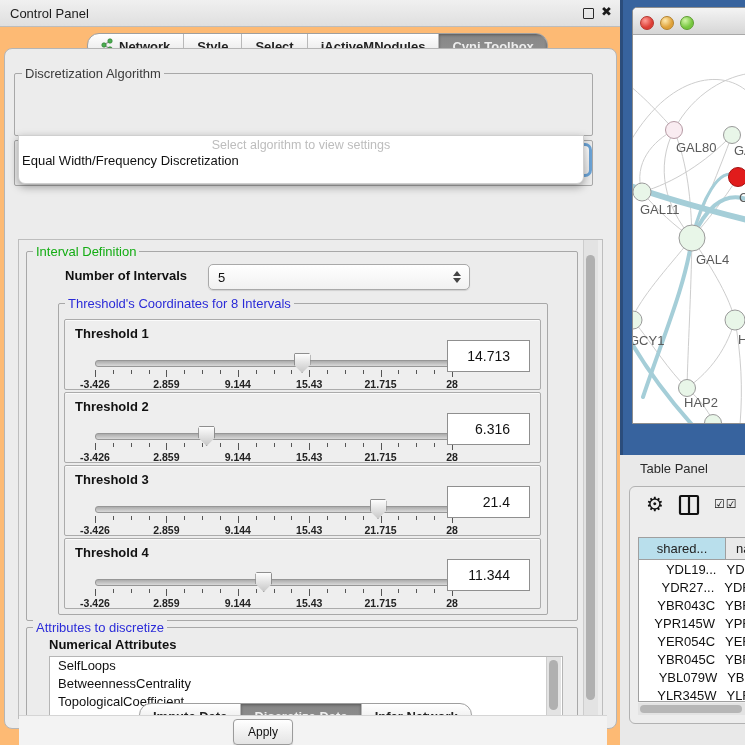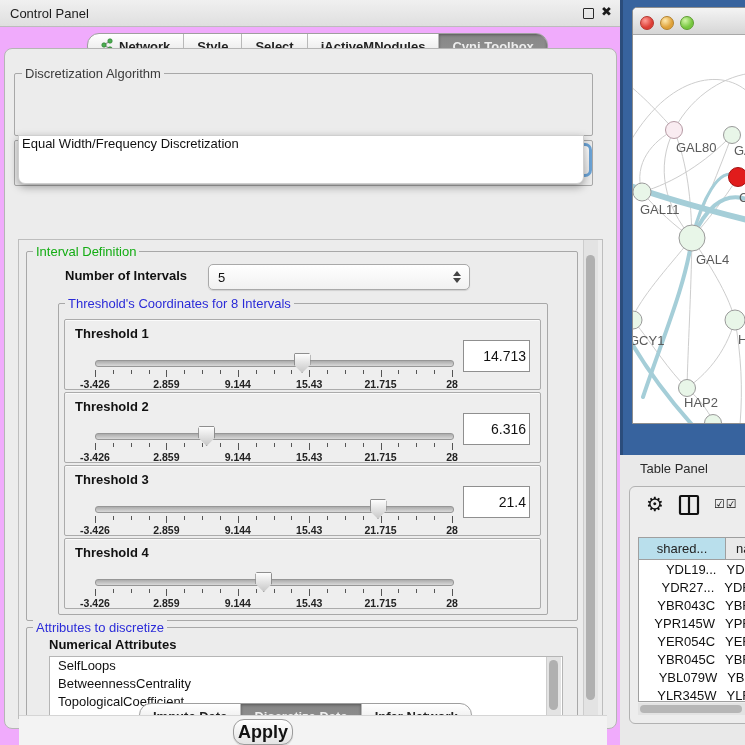--- a/index.html
+++ b/index.html
@@ -2,21 +2,21 @@
 <html><head>
 <meta charset="utf-8">
 <style>
   html,body{margin:0;padding:0;}
   body{width:745px;height:745px;position:relative;overflow:hidden;
        font-family:"Liberation Sans","DejaVu Sans",sans-serif;
        background:#e9e9e9;-webkit-font-smoothing:antialiased;}
   .abs{position:absolute;}
 
   
-  #left-window{left:0;top:0;width:620px;height:745px;background:#f0abfc;}
+  #left-window{left:0;top:0;width:620px;height:745px;background:#fdba74;}
   #titlebar{left:0;top:0;width:620px;height:26px;background:linear-gradient(#f0f0f0,#dfdfdf);
             border-bottom:1px solid #bcbcbc;}
   #titlebar .title{position:absolute;left:10px;top:6px;font-size:13px;color:#1c1c1c;}
   .win-float{position:absolute;left:583px;top:8px;width:9px;height:9px;border:1.6px solid #2a2a2a;border-radius:1px;}
   .win-close{position:absolute;left:601px;top:4px;font-size:13px;font-weight:bold;color:#1a1a1a;}
 
   
   .segbar{display:flex;position:absolute;height:24px;border:1px solid #9f9f9f;border-radius:12px;
           overflow:hidden;background:linear-gradient(#ffffff,#e3e3e3);box-shadow:0 1px 1px rgba(0,0,0,.15);}
   .seg{display:flex;align-items:center;justify-content:center;padding:0 13px;font-size:13px;font-weight:600;
@@ -70,31 +70,31 @@
             background:linear-gradient(#ababab,#d9d9d9);border:1px solid #969696;}
   .th-thumb{position:absolute;top:-1px;width:15px;height:18px;
             background:linear-gradient(#fdfdfd,#c9c9c9);border:1px solid #8e8e8e;
             clip-path:polygon(8% 0,92% 0,100% 12%,100% 58%,50% 100%,0 58%,0 12%);}
   .tick{position:absolute;top:16px;width:1px;background:#555;}
   .tick.minor{height:4px;}
   .tick.major{height:7px;}
   .tick-label{position:absolute;top:24px;transform:translateX(-50%);font-size:10.5px;font-weight:bold;color:#222;white-space:nowrap;}
   .th-value{position:absolute;right:10px;top:20px;width:62px;height:30px;background:#fff;
             border:1px solid #8f8f8f;font-size:14px;color:#111;text-align:right;
-            line-height:30px;padding-right:3px;}
+            line-height:30px;padding-right:19px;}
 
   
   #attr-list{position:absolute;background:#fff;border:1px solid #b5b5b5;overflow:hidden;}
   #attr-list .row{font-size:13px;color:#111;padding:1px 8px 1px 8px;height:16px;}
 
   
   #apply-bar{left:14px;top:666px;width:588px;height:34px;background:#f3f3f3;border-top:1px solid #d5d5d5;z-index:8;}
   #apply-btn{position:absolute;left:214px;top:3px;width:58px;height:24px;border:1px solid #9b9b9b;
-             border-radius:11px;background:linear-gradient(#ffffff,#e4e4e4);font-size:18px;color:#111;
-             display:flex;align-items:center;justify-content:center;box-shadow:0 1px 1px rgba(0,0,0,.15);font-weight:bold;}
+             border-radius:4px;background:linear-gradient(#ffffff,#e4e4e4);font-size:12px;color:#111;
+             display:flex;align-items:center;justify-content:center;box-shadow:0 1px 1px rgba(0,0,0,.15);}
 
   
   #right-side{left:620px;top:0;width:125px;height:745px;background:#e9e9e9;text-align:right;}
   #blue-frame{position:absolute;left:0;top:0;width:125px;height:455px;background:#37639e;}
   #blue-frame .edge{position:absolute;left:0;top:0;width:3px;height:455px;background:#2b4d7c;}
   #net-window{position:absolute;left:12px;top:7px;width:113px;height:415px;background:#fff;
               border:1px solid #8e8e8e;border-radius:5px 0 0 0;overflow:hidden;}
   #net-titlebar{position:absolute;left:0;top:0;width:113px;height:26px;
                 background:linear-gradient(#f4f4f4,#d6d6d6);border-bottom:1px solid #a8a8a8;}
   .light{position:absolute;top:8px;width:12px;height:12px;border-radius:50%;}
@@ -158,20 +158,21 @@
   </div>
 
   <div id="main-panel" class="abs">
 
     <div class="groupbox" style="left:9px;top:24px;width:577px;height:61px;"></div>
     <div class="grouptitle" style="left:17px;top:17px;color:#3c3c3c;">Discretization Algorithm</div>
 
     <div id="combo-focus-frag" class="abs"></div>
 
     <div id="algo-popup" class="abs">
+      <div class="ph">Select algorithm to view settings</div>
       <div class="item">Equal Width/Frequency Discretization</div>
     </div>
 
     <div class="groupbox" style="left:9px;top:91px;width:577px;height:44px;"></div>
     <div class="grouptitle" style="left:17px;top:84px;color:#3c3c3c;">Table Data</div>
     <div class="combo" style="left:18px;top:102px;width:556px;height:25px;">
       <span class="val">galFiltered.sif default node</span>
       <span class="arrows">
           <span class="up"></span>
           <span class="dn"></span>
@@ -330,20 +331,21 @@
               <div class="tick minor" style="left: 321.3px;"></div>
               <div class="tick minor" style="left: 339.15px;"></div>
               <div class="tick major" style="left: 357px;"></div>
               <div class="tick-label" style="left: 0px;">-3.426</div>
               <div class="tick-label" style="left: 71.4px;">2.859</div>
               <div class="tick-label" style="left: 142.8px;">9.144</div>
               <div class="tick-label" style="left: 214.2px;">15.43</div>
               <div class="tick-label" style="left: 285.6px;">21.715</div>
               <div class="tick-label" style="left: 357px;">28</div>
             </div>
+    <div class="th-value">11.344</div>
   </div>
 </div>
 
       <div class="groupbox" style="left:7px;top:387px;width:550px;height:120px;"></div>
       <div class="grouptitle g-blue" style="left:14px;top:380px;">Attributes to discretize</div>
       <div class="boldlbl abs" style="left:30px;top:397px;">Numerical Attributes</div>
       <div id="attr-list" style="left:30px;top:416px;width:512px;height:62px;">
           <div class="row">SelfLoops</div>
           <div class="row">BetweennessCentrality</div>
           <div class="row">TopologicalCoefficient</div>

